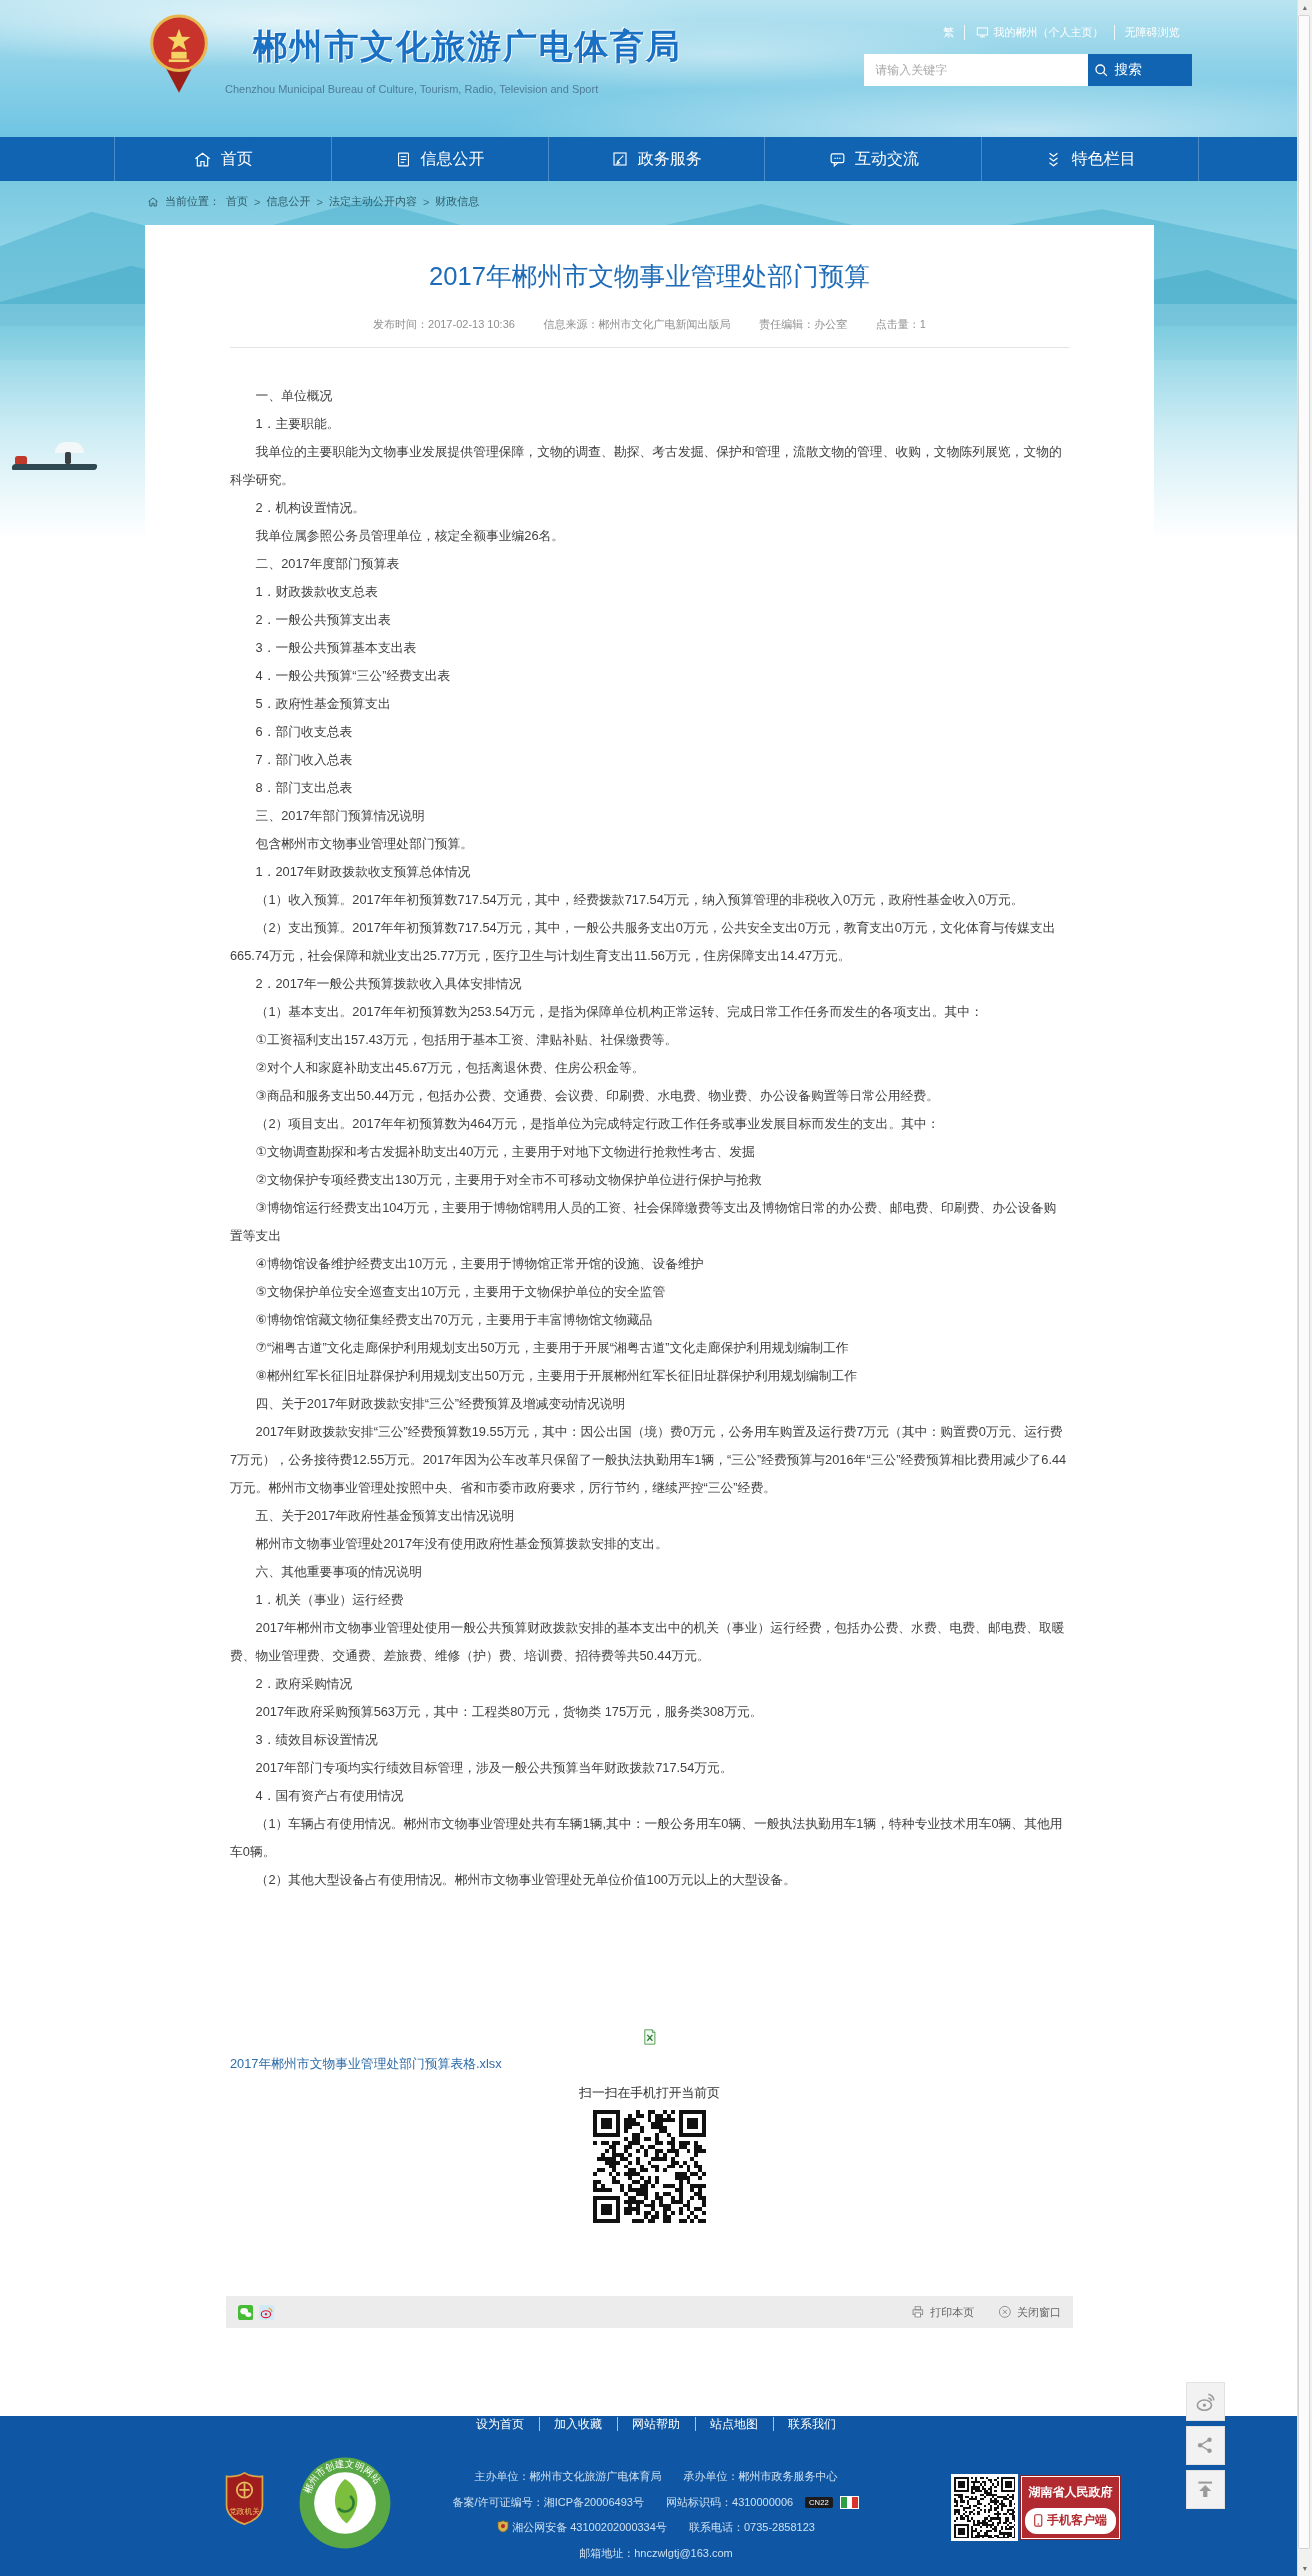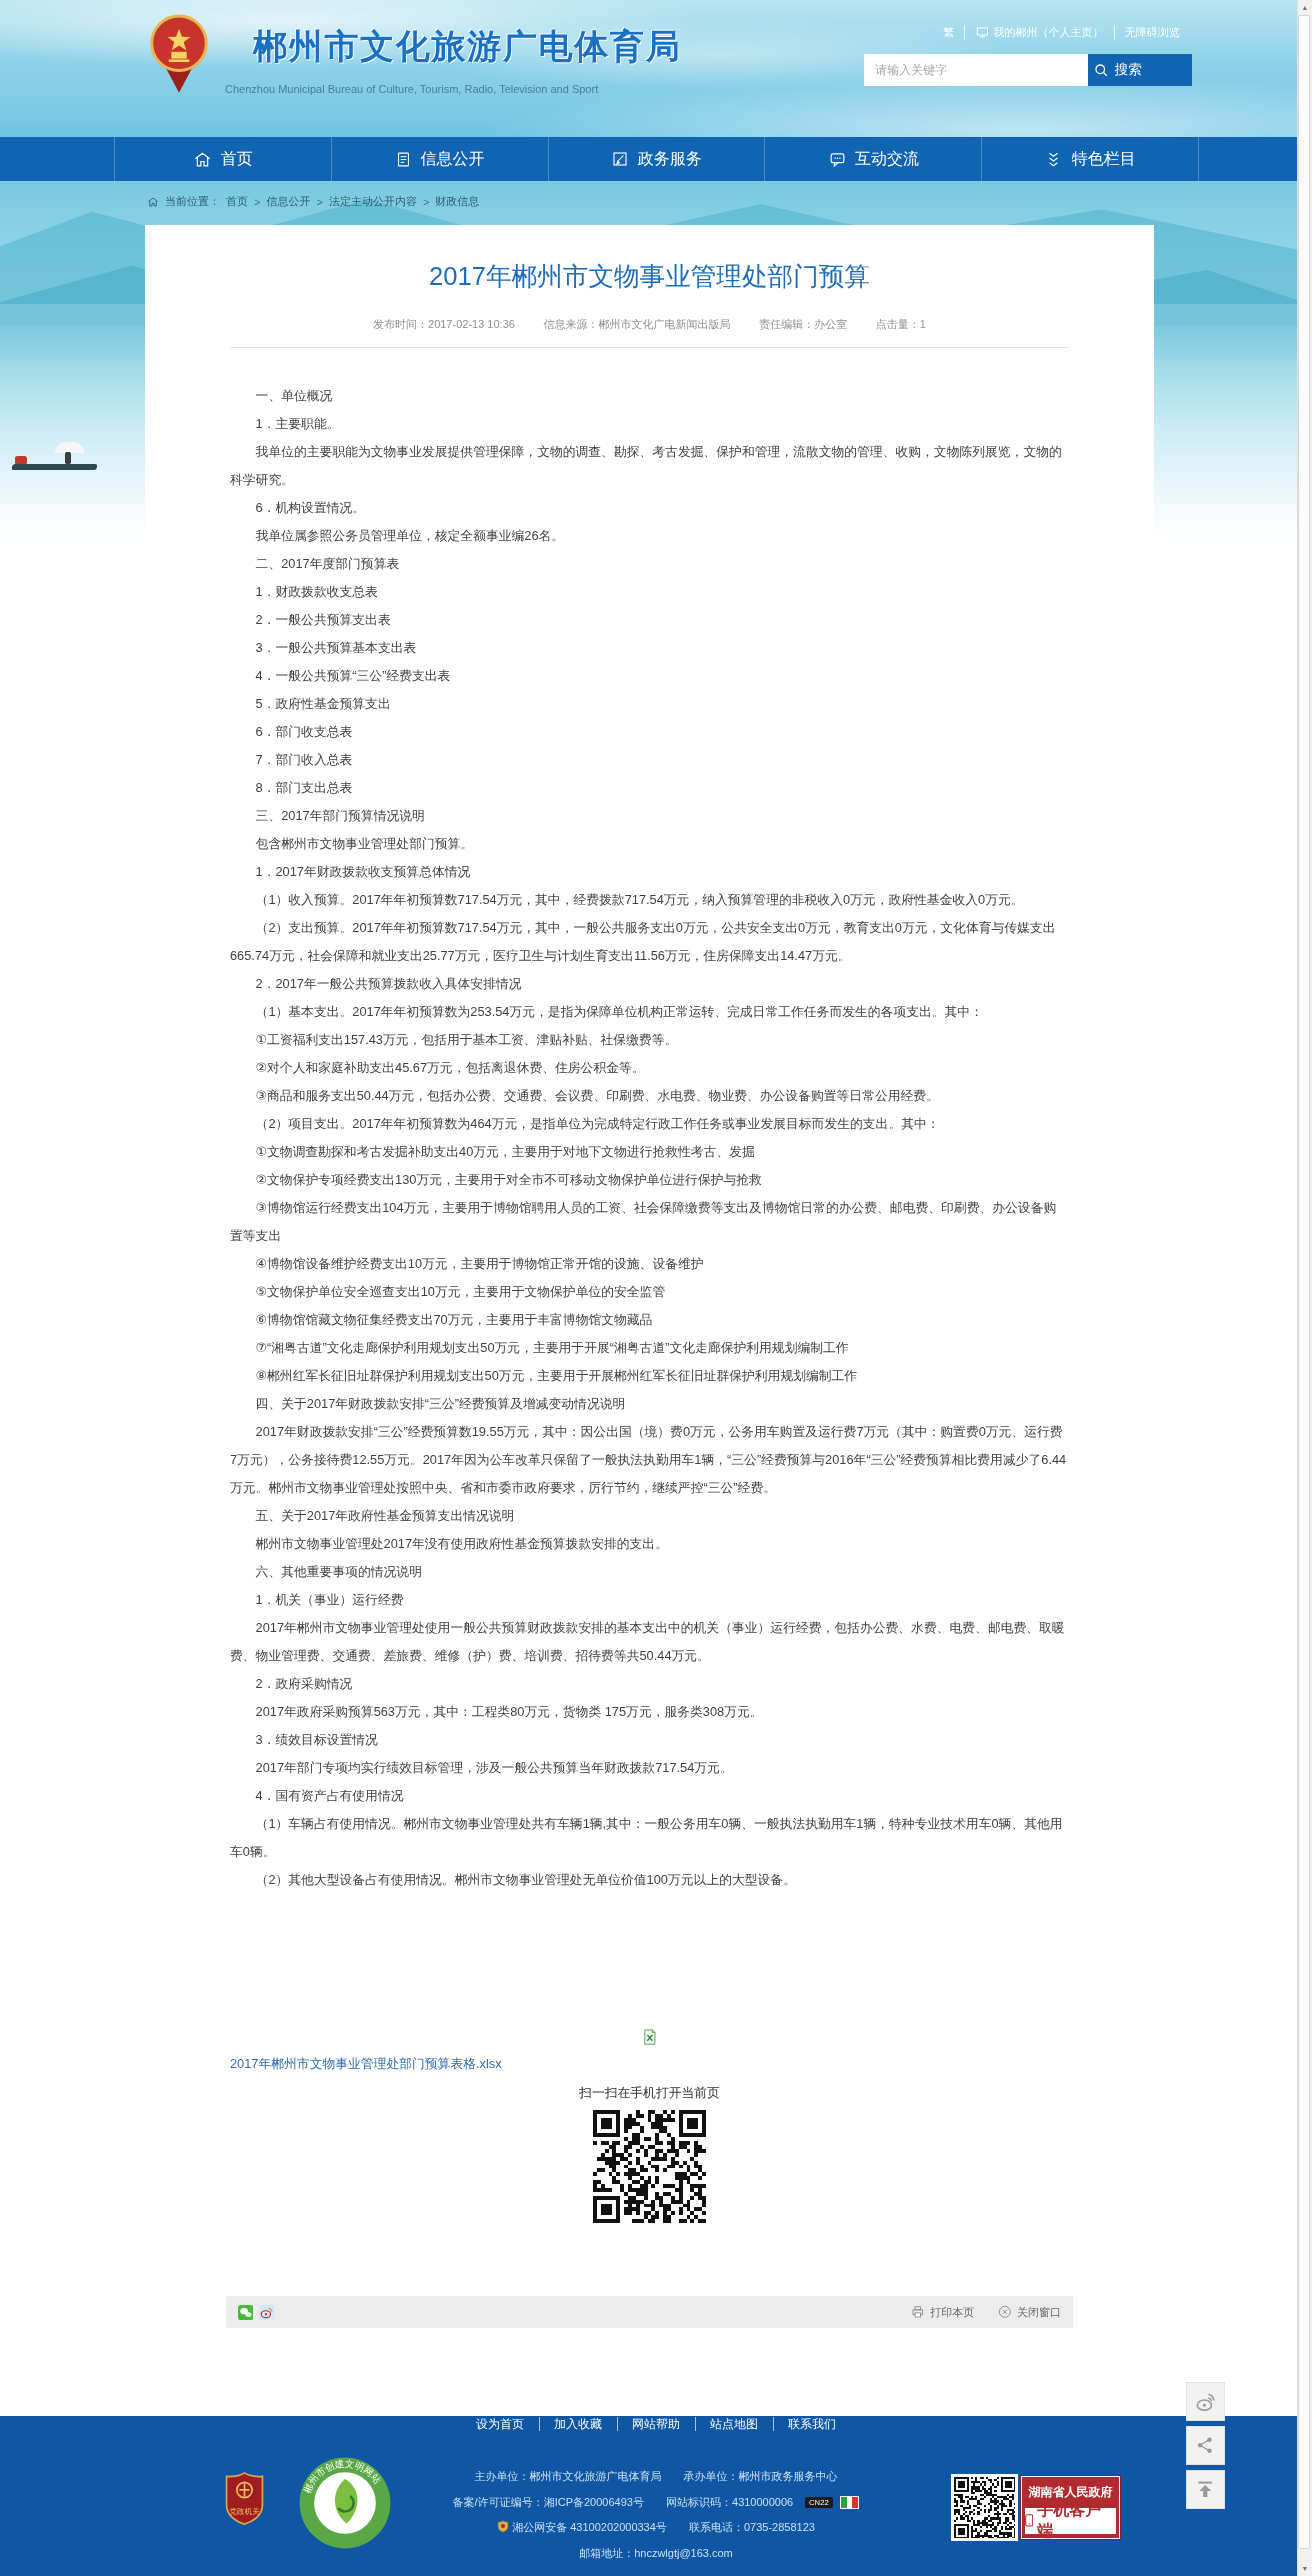--- a/index.html
+++ b/index.html
@@ -83,22 +83,22 @@
   .f-info{position:absolute;top:48px;left:0;right:0;text-align:center;font-size:11px;line-height:25.6px;color:#cde0f2;}
   .f-info .gap{display:inline-block;width:19px;}
   .mini-badge1{display:inline-block;vertical-align:middle;background:#1b1b1b;color:#fff;font-size:7.7px;
     padding:0.9px 4.3px;border-radius:1.7px;margin-left:8.5px;line-height:9.4px;}
   .mini-badge2{display:inline-block;vertical-align:middle;width:17px;height:11px;margin-left:4.3px;border:0.9px solid #fff;
     background:linear-gradient(90deg,#2f9e44 33%,#fff 33%,#fff 66%,#d9332e 66%);}
   .f-qr{position:absolute;left:951px;top:58px;width:67px;height:67px;background:#fff;padding:2.6px;box-sizing:border-box;}
   .f-banner{position:absolute;left:1021px;top:60px;width:97px;height:61px;background:#b02a30;
     border:1.7px solid #fff;box-shadow:0 0 0 0.9px #8c1f24;cursor:pointer;}
   .f-banner .b1{height:31px;display:flex;align-items:center;justify-content:center;color:#fff;font-size:12px;font-weight:bold;}
-  .f-banner .b2{height:25.6px;margin:0 2.6px 2.6px;background:#fff;color:#b02a30;font-size:16px;font-weight:bold;
-    display:flex;align-items:center;justify-content:center;gap:4.3px;}
+  .f-banner .b2{height:25.6px;margin:0 2.6px 2.6px;background:#fff;color:#b02a30;font-size:12px;font-weight:bold;
+    display:flex;align-items:center;justify-content:center;gap:4.3px;border-radius:12px;}
 
   
   .float-tools{position:absolute;left:1186px;top:2382px;width:39px;z-index:5;}
   .float-btn{width:39px;height:39px;background:#f2f2f2;border:0.9px solid #e2e2e2;box-sizing:border-box;
     display:flex;align-items:center;justify-content:center;margin-bottom:5.1px;cursor:pointer;}
 
   
   .scrollbar{position:absolute;right:0;top:0;width:14.5px;height:2576px;background:#f1f1f0;
     border-left:0.9px solid #e0e0e0;z-index:9;}
   .sb-btn{position:absolute;left:0;width:14.5px;height:14.5px;display:flex;align-items:center;justify-content:center;
@@ -233,21 +233,21 @@
       <span>责任编辑：办公室</span>
       <span>点击量：1</span>
     </div>
     <div class="divider"></div>
 
     <div class="article-body">
 
     <p>一、单位概况</p>
         <p>1．主要职能。</p>
         <p>我单位的主要职能为文物事业发展提供管理保障，文物的调查、勘探、考古发掘、保护和管理，流散文物的管理、收购，文物陈列展览，文物的科学研究。</p>
-        <p>6．机构设置情况。</p>
+        <p>2．机构设置情况。</p>
         <p>我单位属参照公务员管理单位，核定全额事业编26名。</p>
         <p>二、2017年度部门预算表</p>
         <p>1．财政拨款收支总表</p>
         <p>2．一般公共预算支出表</p>
         <p>3．一般公共预算基本支出表</p>
         <p>4．一般公共预算“三公”经费支出表</p>
         <p>5．政府性基金预算支出</p>
         <p>6．部门收支总表</p>
         <p>7．部门收入总表</p>
         <p>8．部门支出总表</p>

